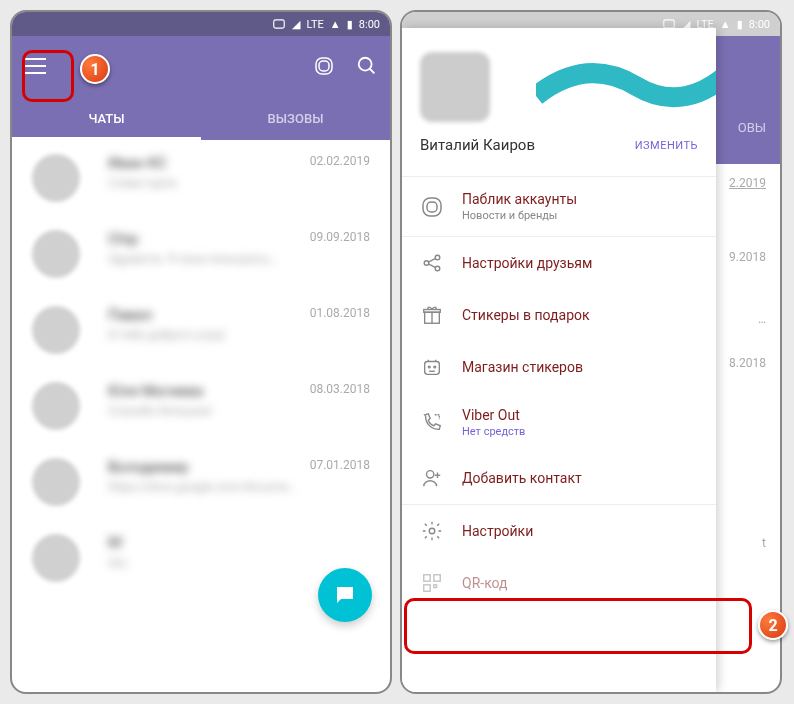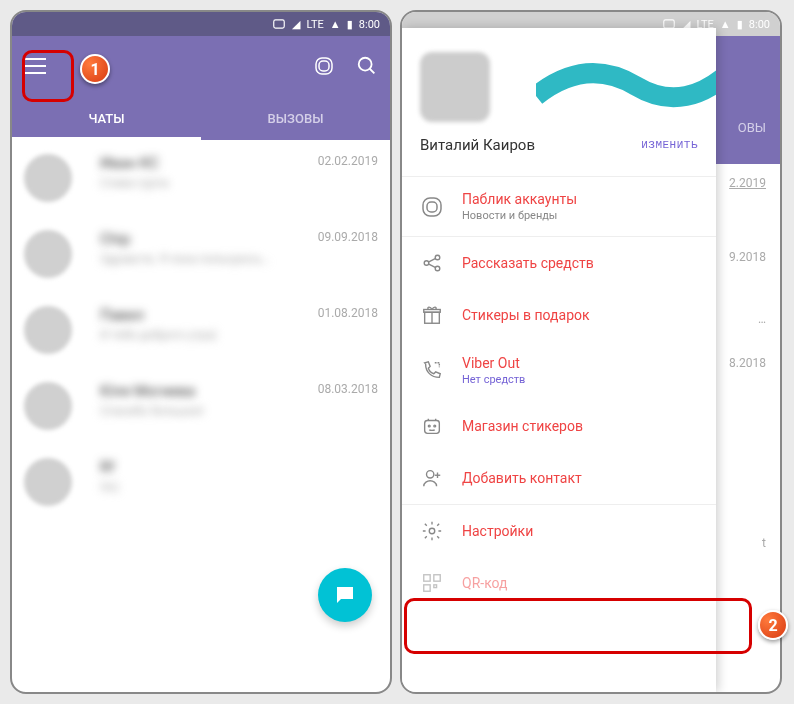--- a/index.html
+++ b/index.html
@@ -11,38 +11,38 @@
 .status-bar-light { background: #d0d0d0; color: #fff; }
 .header { height: 60px; background: #7b6fb3; display: flex; align-items: center; padding: 0 12px; color: #fff; }
 .header-right { margin-left: auto; display: flex; gap: 20px; align-items: center; }
 .hamburger { width: 22px; height: 16px; display: flex; flex-direction: column; justify-content: space-between; }
 .hamburger span { display: block; height: 2px; background: #fff; }
 .tabs { display: flex; background: #7b6fb3; height: 44px; }
 .tab { flex: 1; display: flex; align-items: center; justify-content: center; color: #d4cfe8; font-size: 13px; font-weight: 500; position: relative; }
 .tab.active { color: #fff; }
 .tab.active::after { content: ''; position: absolute; bottom: 0; left: 0; right: 0; height: 3px; background: #fff; }
 .chat-list { background: #fff; }
-.chat-item { display: flex; align-items: flex-start; padding: 14px 12px; gap: 28px; }
+.chat-item { display: flex; align-items: flex-start; padding: 14px 20px; gap: 28px; }
 .avatar { width: 48px; height: 48px; border-radius: 50%; background: #d0d0d0; flex-shrink: 0; filter: blur(2px); }
 .chat-content { flex: 1; min-width: 0; }
 .chat-name { font-size: 15px; color: #333; filter: blur(4px); margin-bottom: 4px; }
 .chat-preview { font-size: 12px; color: #aaa; filter: blur(4px); }
 .chat-date { font-size: 12px; color: #aaa; flex-shrink: 0; }
 .fab { position: absolute; right: 18px; bottom: 70px; width: 54px; height: 54px; border-radius: 50%; background: #01c2d5; display: flex; align-items: center; justify-content: center; box-shadow: 0 4px 8px rgba(0,0,0,0.2); }
 .drawer { position: absolute; left: 0; top: 0; bottom: 0; width: 314px; background: #fff; box-shadow: 2px 0 10px rgba(0,0,0,0.2); z-index: 10; margin-top: 16px; }
 .drawer-header { height: 148px; position: relative; padding: 24px 18px 10px 18px; overflow: hidden; }
 .wave { position: absolute; top: 18px; right: -20px; width: 200px; height: 80px; }
 .profile-avatar { width: 70px; height: 70px; border-radius: 12px; background: #ccc; filter: blur(2px); }
 .profile-row { display: flex; justify-content: space-between; align-items: center; margin-top: 14px; }
 .profile-name { font-size: 15px; color: #333; }
-.change-link { font-size: 11px; color: #7563d6; letter-spacing: 0.5px; font-family: Liberation Mono, monospace; }
+.change-link { font-size: 11px; color: #7563d6; letter-spacing: 0.5px; }
 .drawer-section { border-top: 1px solid #eee; }
 .drawer-item { display: flex; align-items: center; padding: 14px 18px; gap: 18px; }
 .drawer-icon { width: 24px; height: 24px; display: flex; align-items: center; justify-content: center; color: #888; flex-shrink: 0; }
-.drawer-label { font-size: 14px; color: #ef4444; }
+.drawer-label { font-size: 14px; color: #7f1d1d; }
 .drawer-sublabel { font-size: 11px; color: #888; margin-top: 2px; }
 .drawer-sublabel.purple { color: #7563d6; }
 .bg-chats { position: absolute; inset: 0; }
 .bg-chats .header-strip { height: 128px; background: #7b6fb3; }
 .bg-chats .bg-date { position: absolute; right: 14px; font-size: 12px; color: #aaa; }
 .highlight-red { position: absolute; border: 3px solid #d60000; border-radius: 10px; pointer-events: none; z-index: 30; }
 .num-badge { position: absolute; width: 30px; height: 30px; border-radius: 50%; background: radial-gradient(circle at 30% 30%, #ff7a3c, #d83a12); border: 2px solid #fff; color: #fff; font-weight: bold; display: flex; align-items: center; justify-content: center; font-size: 16px; z-index: 40; box-shadow: 0 2px 4px rgba(0,0,0,0.4); }
 svg { display: block; }
 </style>
 </head>
@@ -113,20 +113,28 @@
       <div class="avatar"></div>
       <div class="chat-content">
           <div class="chat-name">Юля Могиева</div>
           <div class="chat-preview">Спасибо большое!</div>
         </div>
       <div class="chat-date">08.03.2018</div>
     </div>
     <div class="chat-item">
       <div class="avatar"></div>
       <div class="chat-content">
+          <div class="chat-name">Володимир</div>
+          <div class="chat-preview">https://docs.google.com/docume…</div>
+        </div>
+      <div class="chat-date">07.01.2018</div>
+    </div>
+    <div class="chat-item">
+      <div class="avatar"></div>
+      <div class="chat-content">
           <div class="chat-name">Rf</div>
           <div class="chat-preview">Ок)</div>
         </div>
       <div class="chat-date"></div>
     </div>
   </div>
   <div class="fab">
     <svg width="24" height="24" viewBox="0 0 24 24" fill="#fff">
         <path d="M4 4h16v12H8l-4 4V4z"></path>
       </svg>
@@ -187,60 +195,60 @@
       <div class="drawer-item">
         <div class="drawer-icon">
           <svg width="22" height="22" viewBox="0 0 24 24" fill="none" stroke="#888" stroke-width="1.5">
               <circle cx="6" cy="12" r="2.5"></circle>
               <circle cx="18" cy="6" r="2.5"></circle>
               <circle cx="18" cy="18" r="2.5"></circle>
               <line x1="8" y1="11" x2="16" y2="7"></line>
               <line x1="8" y1="13" x2="16" y2="17"></line>
             </svg>
         </div>
-        <div class="drawer-label">Рассказать средств</div>
+        <div class="drawer-label">Настройки друзьям</div>
       </div>
       <div class="drawer-item">
         <div class="drawer-icon">
           <svg width="22" height="22" viewBox="0 0 24 24" fill="none" stroke="#888" stroke-width="1.5">
               <rect x="4" y="9" width="16" height="12"></rect>
               <line x1="12" y1="9" x2="12" y2="21"></line>
               <rect x="3" y="6" width="18" height="3"></rect>
               <path d="M12 6 C10 2 6 3 8 6 M12 6 C14 2 18 3 16 6"></path>
             </svg>
         </div>
         <div class="drawer-label">Стикеры в подарок</div>
-      </div>
-      <div class="drawer-item">
-        <div class="drawer-icon">
-          <svg width="22" height="22" viewBox="0 0 24 24" fill="none" stroke="#888" stroke-width="1.5">
-              <path d="M5 4c0 9 6 15 15 15l1-4-5-2-2 2c-3-1-5-3-6-6l2-2-2-5-4 1z"></path>
-              <path d="M15 3l5 0 0 5" stroke-dasharray="2 1"></path>
-            </svg>
-        </div>
-        <div>
-          <div class="drawer-label">Viber Out</div>
-          <div class="drawer-sublabel purple">Нет средств</div>
-        </div>
       </div>
       <div class="drawer-item">
         <div class="drawer-icon">
           <svg width="22" height="22" viewBox="0 0 24 24" fill="none" stroke="#888" stroke-width="1.5">
               <rect x="4" y="6" width="16" height="14" rx="3"></rect>
               <circle cx="9" cy="12" r="1"></circle>
               <circle cx="15" cy="12" r="1"></circle>
               <path d="M9 16c1 1 5 1 6 0"></path>
               <path d="M8 6v-2M16 6v-2"></path>
             </svg>
         </div>
         <div class="drawer-label">Магазин стикеров</div>
       </div>
       <div class="drawer-item">
         <div class="drawer-icon">
           <svg width="22" height="22" viewBox="0 0 24 24" fill="none" stroke="#888" stroke-width="1.5">
+              <path d="M5 4c0 9 6 15 15 15l1-4-5-2-2 2c-3-1-5-3-6-6l2-2-2-5-4 1z"></path>
+              <path d="M15 3l5 0 0 5" stroke-dasharray="2 1"></path>
+            </svg>
+        </div>
+        <div>
+          <div class="drawer-label">Viber Out</div>
+          <div class="drawer-sublabel purple">Нет средств</div>
+        </div>
+      </div>
+      <div class="drawer-item">
+        <div class="drawer-icon">
+          <svg width="22" height="22" viewBox="0 0 24 24" fill="none" stroke="#888" stroke-width="1.5">
               <circle cx="10" cy="8" r="4"></circle>
               <path d="M3 21c0-4 4-6 7-6s7 2 7 6"></path>
               <line x1="18" y1="6" x2="18" y2="12"></line>
               <line x1="15" y1="9" x2="21" y2="9"></line>
             </svg>
         </div>
         <div class="drawer-label">Добавить контакт</div>
       </div>
     </div>
 

